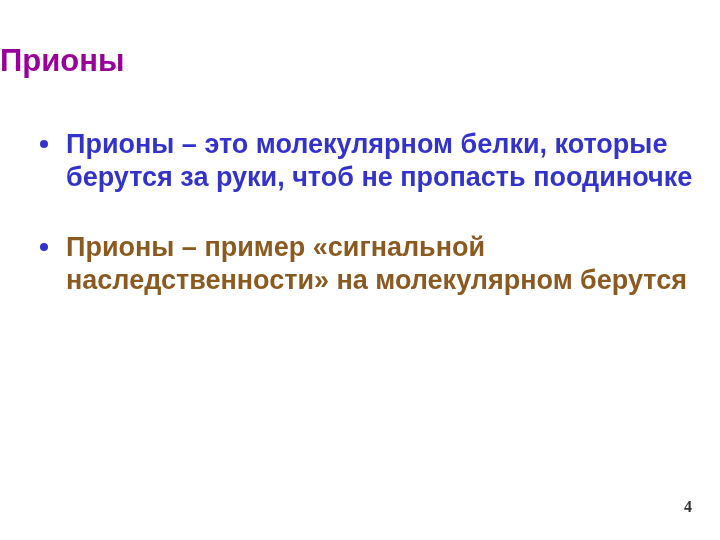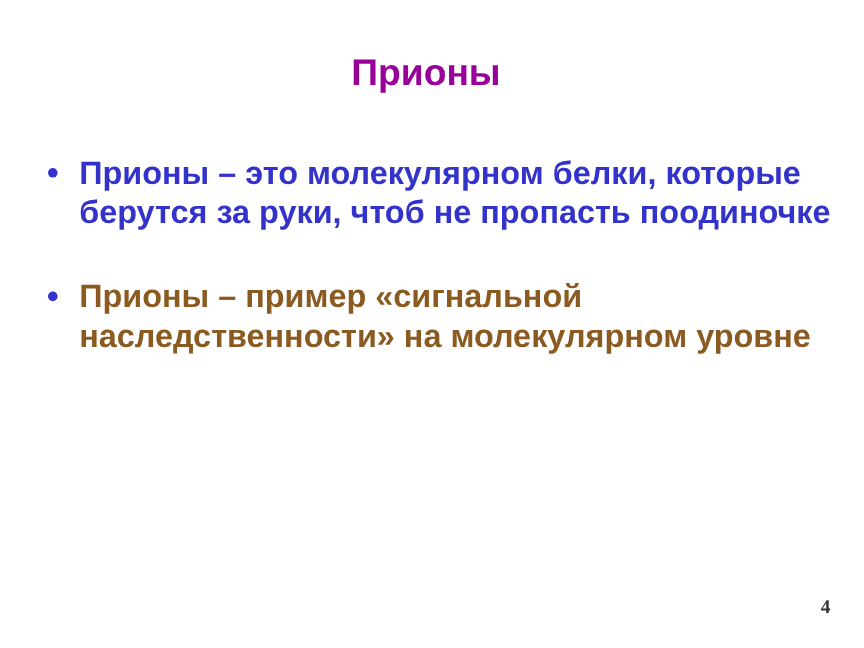--- a/index.html
+++ b/index.html
@@ -18,21 +18,20 @@
     width: 720px;
     height: 540px;
     background: #ffffff;
     box-sizing: border-box;
   }
   .slide-title {
     position: absolute;
     left: 0;
     top: 44px;
     width: 710px;
-    text-align: center;
     font-size: 31px;
     font-weight: bold;
     color: #990099;
     letter-spacing: 0px;
     line-height: 1.1;
   }
   .body-list {
     position: absolute;
     left: 36px;
     top: 128px;
@@ -89,20 +88,20 @@
 
   <ul class="body-list">
 
     <li class="bullet-item">
       <span class="bullet-marker"></span>
       <span class="bullet-text text-blue">Прионы – это молекулярном белки, которые берутся за руки, чтоб не пропасть поодиночке</span>
     </li>
 
     <li class="bullet-item">
       <span class="bullet-marker"></span>
-      <span class="bullet-text text-brown">Прионы – пример «сигнальной наследственности» на молекулярном уровне</span>
+      <span class="bullet-text text-brown">Прионы – пример «сигнальной наследственности» на молекулярном берутся</span>
     </li>
 
   </ul>
 
   <div class="page-number">4</div>
 
 </div>
 
 </body></html>

